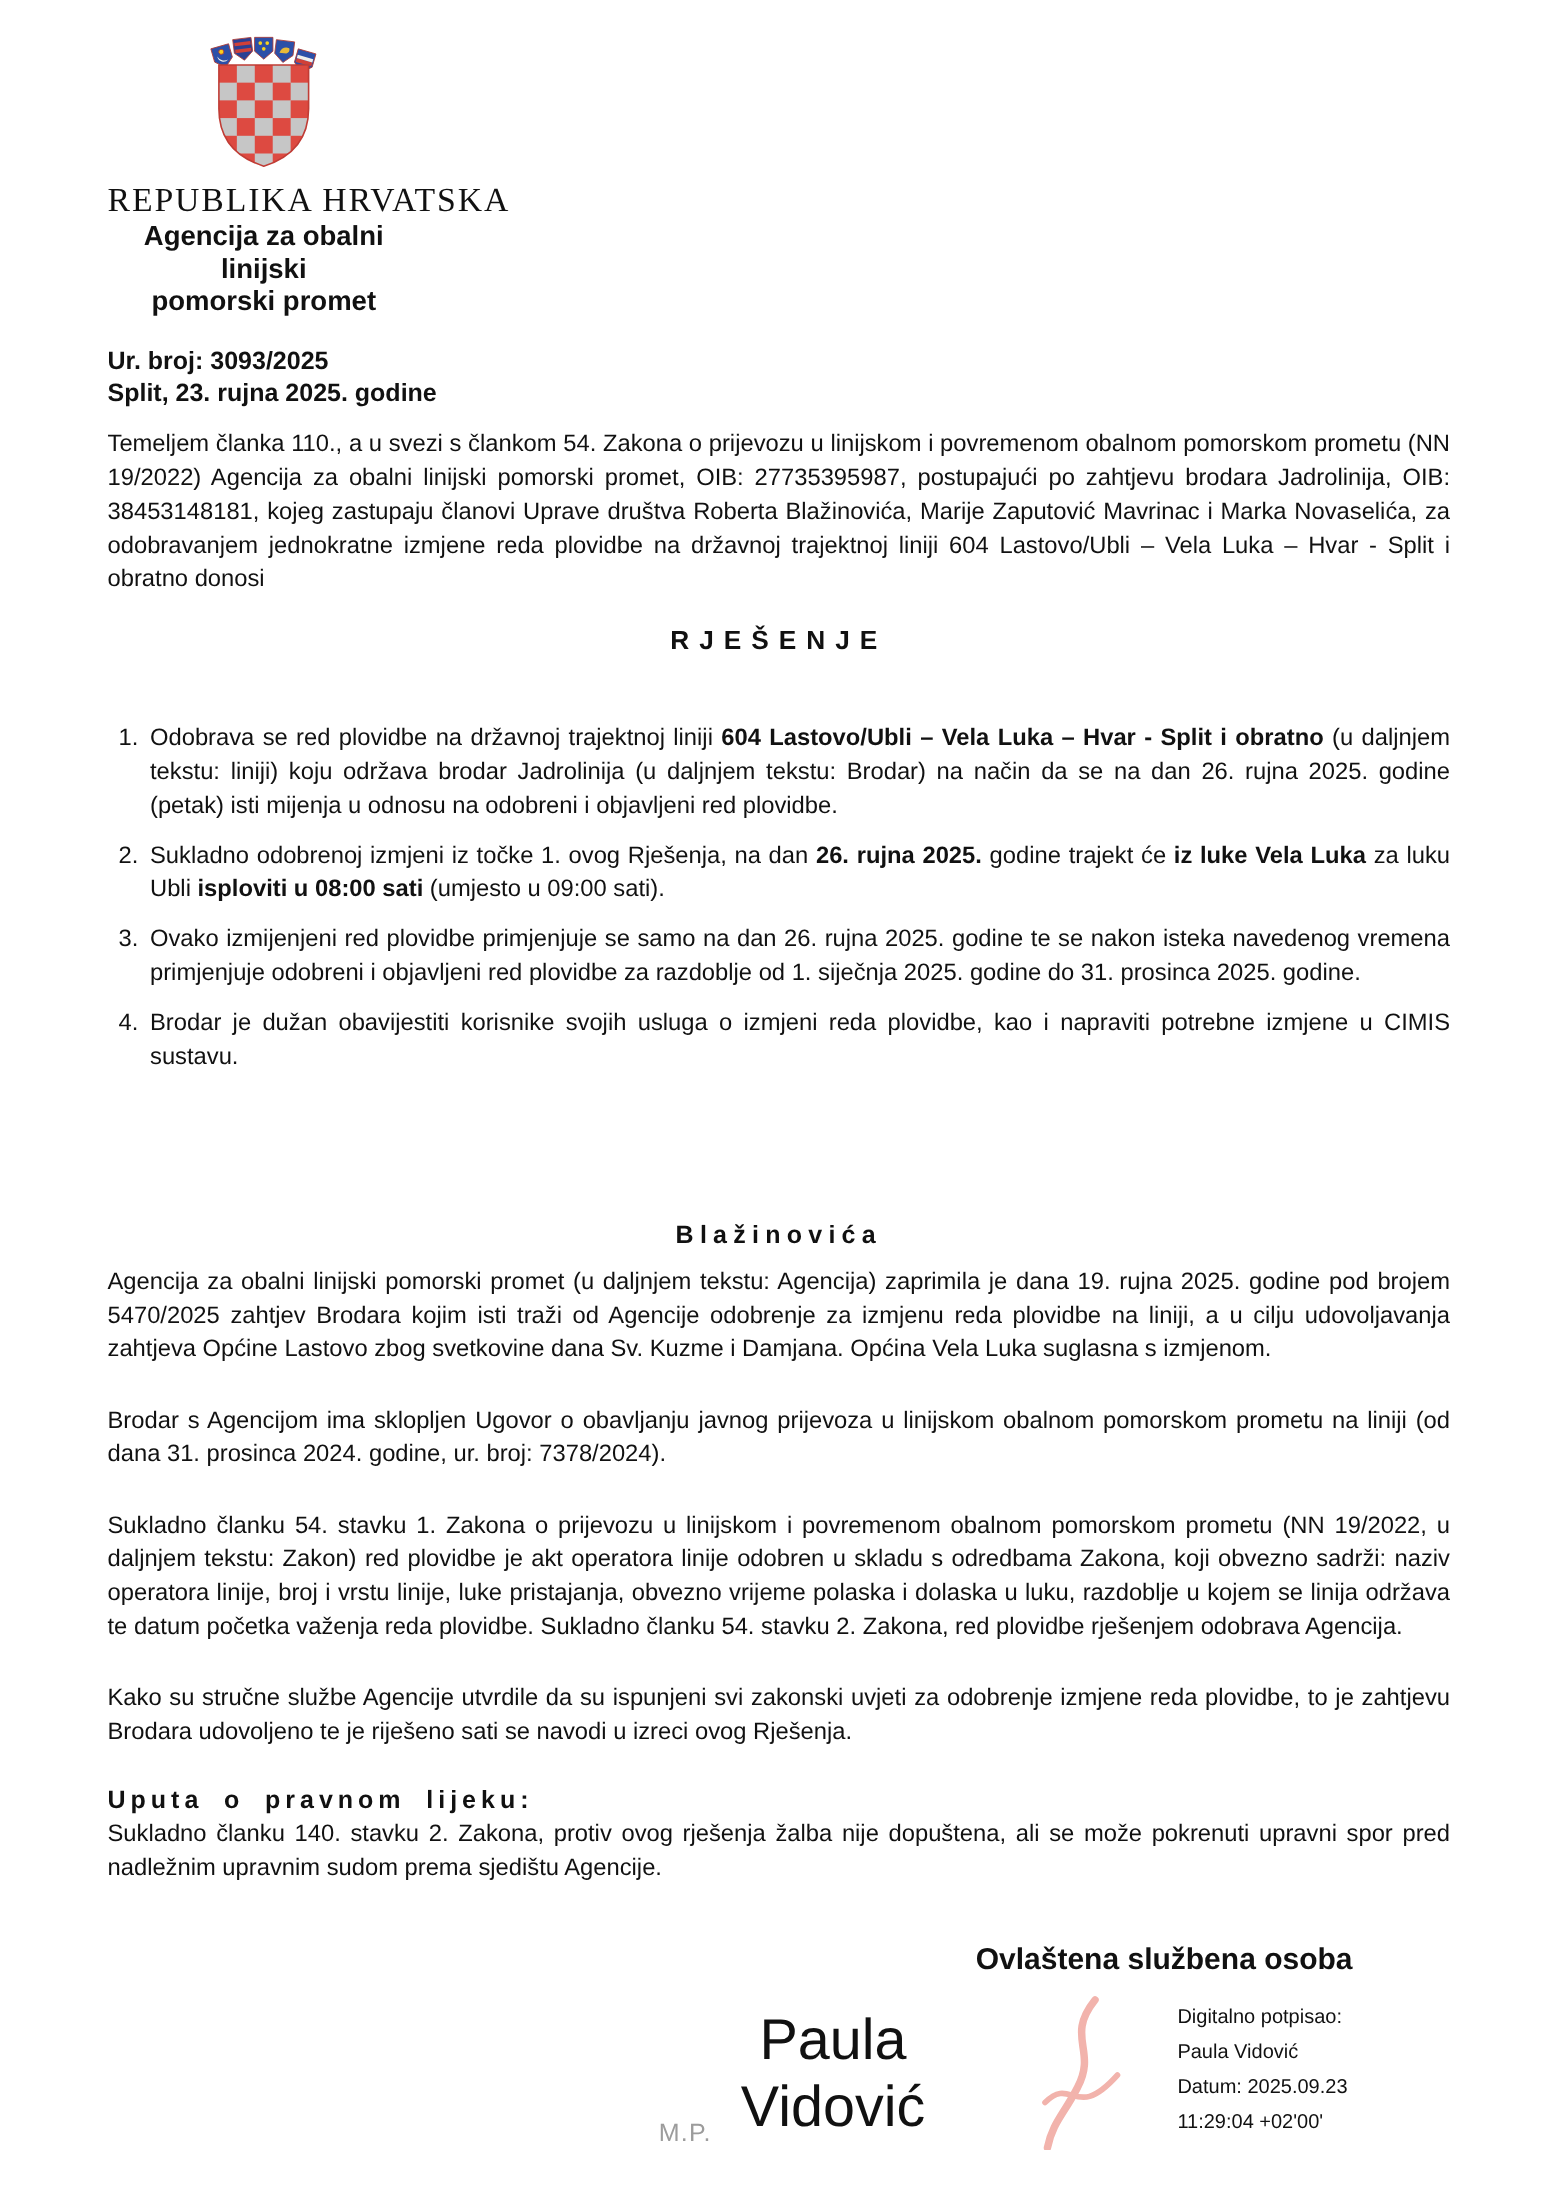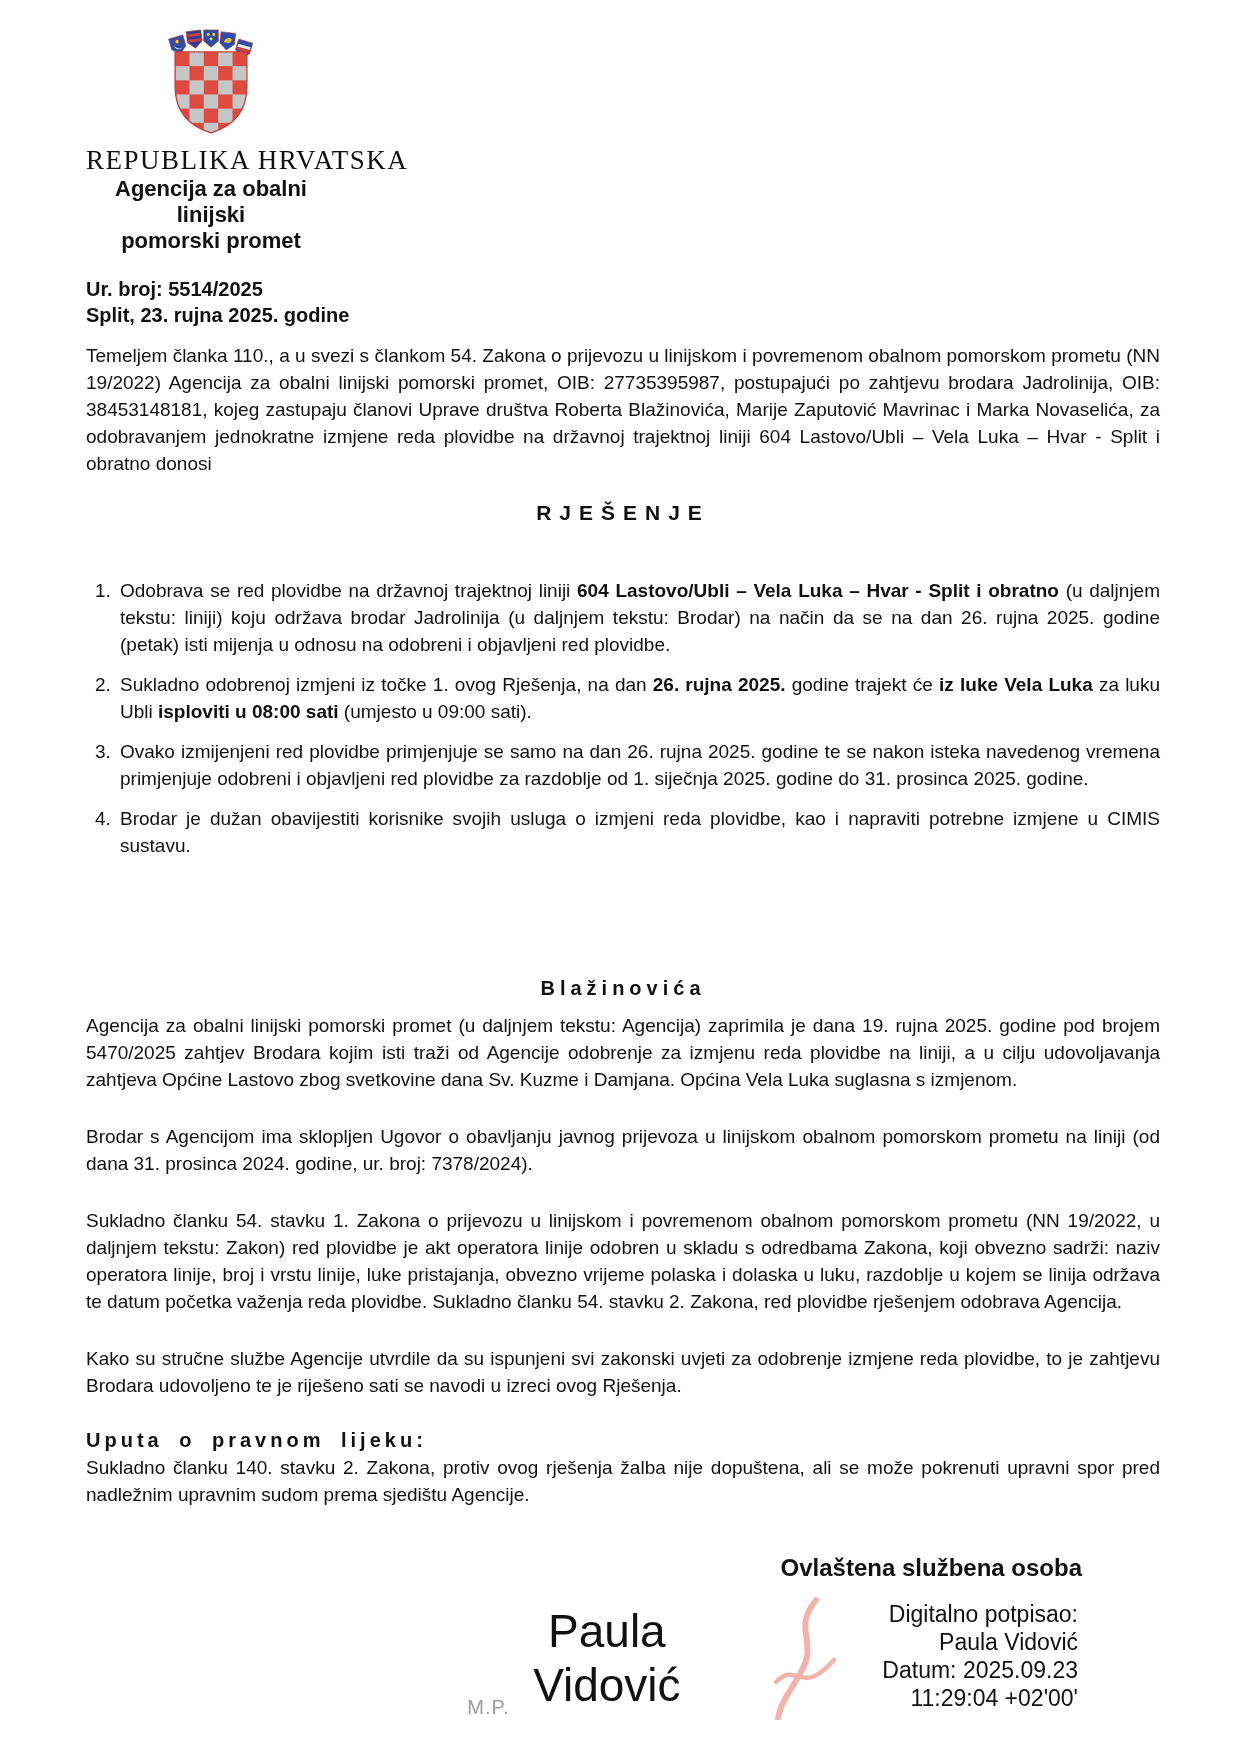--- a/index.html
+++ b/index.html
@@ -56,21 +56,21 @@
     display:flex;align-items:flex-start;
     width:max-content;margin-left:auto;margin-right:82px;margin-top:8px;gap:34px;
   }
   .sig-name{width:235px;text-align:center;font-size:46px;line-height:54px;padding-top:14px;}
   .sig-name .line2{position:relative;white-space:nowrap;}
   .mp{
     position:absolute;left:-22px;top:22px;
     font-size:20px;color:#9c9c9c;letter-spacing:1px;
   }
   .flourish{margin:6px 10px 0 14px;}
-  .sig-digital{font-size:23px;line-height:28px;padding-top:10px;text-align:right;}
+  .sig-digital{font-size:16px;line-height:28px;padding-top:10px;}
 </style>
 </head>
 <body>
 
 <div class="page">
 
   <div class="letterhead">
     <svg class="coa" width="92" height="116" viewBox="0 0 100 126" aria-hidden="true">
 
       <g stroke="#b03a33" stroke-width="0.7">
@@ -125,21 +125,21 @@
         </g>
       </g>
       <path d="M11,26 h78 v38 c0,28 -17,43 -39,50 c-22,-7 -39,-22 -39,-50 z" fill="none" stroke="#c03c35" stroke-width="1.4"></path>
     </svg>
     <div class="country">REPUBLIKA HRVATSKA</div>
     <div class="agency">Agencija za obalni linijski</div>
     <div class="agency">pomorski promet</div>
   </div>
 
   <div class="refblock">
-    <div>Ur. broj: 5514/2025</div>
+    <div>Ur. broj: 3093/2025</div>
     <div>Split, 23. rujna 2025. godine</div>
   </div>
 
   <p class="intro">Temeljem članka 110., a u svezi s člankom 54. Zakona o prijevozu u linijskom i povremenom obalnom pomorskom prometu (NN 19/2022) Agencija za obalni linijski pomorski promet, OIB: 27735395987, postupajući po zahtjevu brodara Jadrolinija, OIB: 38453148181, kojeg zastupaju članovi Uprave društva Roberta Blažinovića, Marije Zaputović Mavrinac i Marka Novaselića, za odobravanjem jednokratne izmjene reda plovidbe na državnoj trajektnoj liniji 604 Lastovo/Ubli – Vela Luka – Hvar - Split i obratno donosi</p>
 
   <div class="title-center">RJEŠENJE</div>
 
   <ol class="decision-list">
       <li><span>Odobrava se red plovidbe na državnoj trajektnoj liniji </span><b>604 Lastovo/Ubli – Vela Luka – Hvar - Split i obratno</b><span> (u daljnjem tekstu: liniji) koju održava brodar Jadrolinija (u daljnjem tekstu: Brodar)  na način da se na dan 26. rujna 2025. godine (petak) isti mijenja u odnosu na odobreni i objavljeni red plovidbe.</span></li>
       <li><span>Sukladno odobrenoj izmjeni iz točke 1. ovog Rješenja, na dan </span><b>26. rujna 2025.</b><span> godine trajekt će </span><b>iz luke Vela Luka</b><span> za luku Ubli </span><b>isploviti u 08:00 sati</b><span> (umjesto u 09:00 sati).</span></li>

